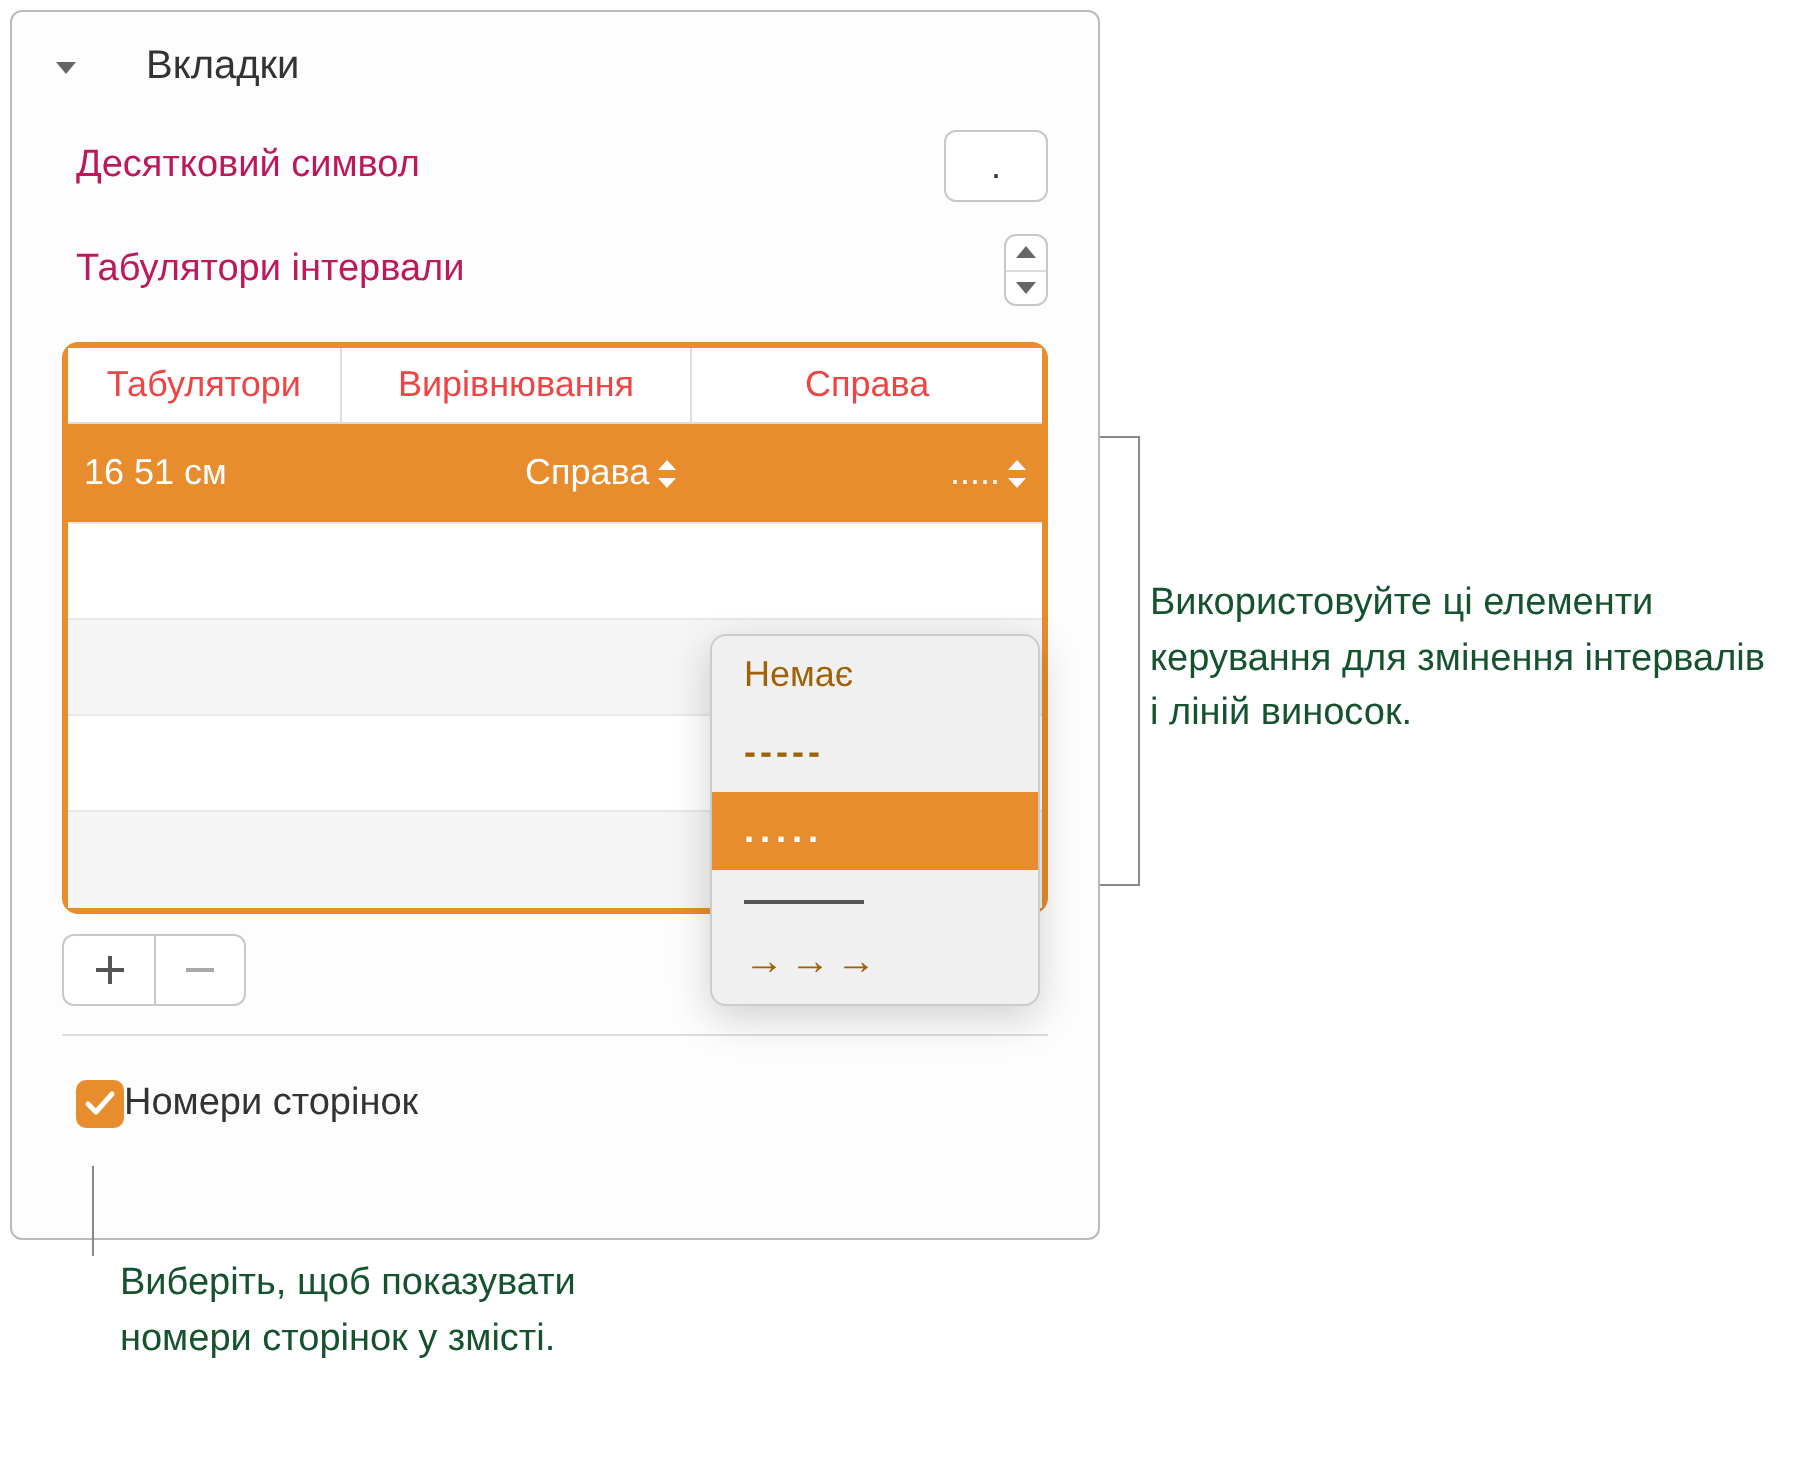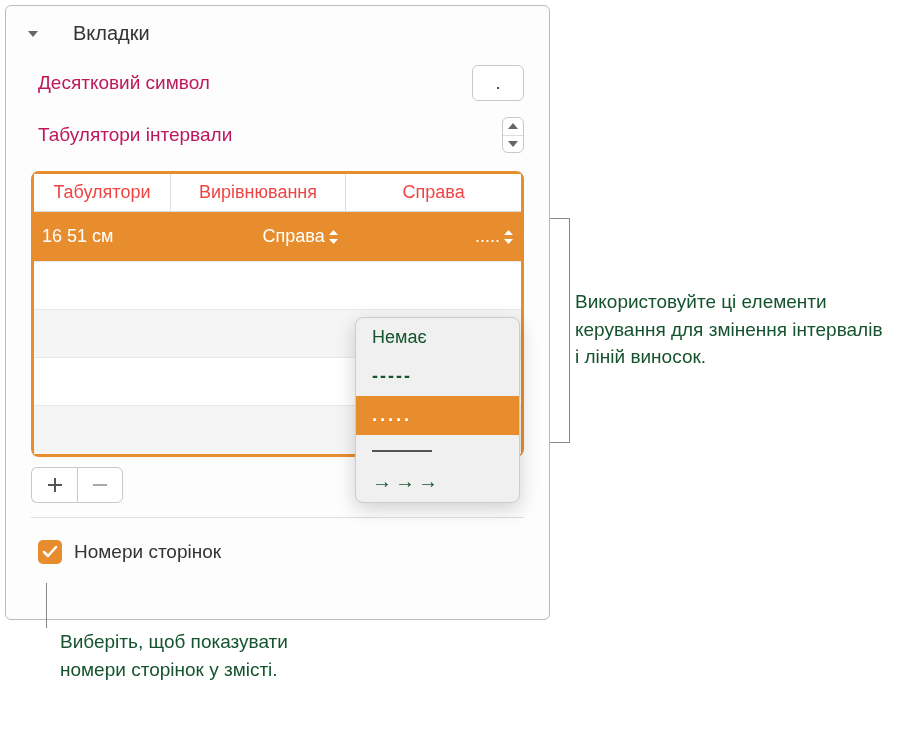--- a/index.html
+++ b/index.html
@@ -172,21 +172,20 @@
     }
     .divider {
       height: 1px;
       background: #ddd;
       margin: 14px 25px;
     }
     .checkbox-row {
       display: flex;
       align-items: center;
       padding: 8px 25px 8px 32px;
-      gap: 12px;
       font-size: 19px;
     }
     .checkbox {
       width: 24px;
       height: 24px;
       border-radius: 5px;
       background: #e78d2e;
       display: flex;
       align-items: center;
       justify-content: center;
@@ -202,21 +201,21 @@
       background: #f0f0f0;
       border: 1px solid #ccc;
       border-radius: 8px;
       box-shadow: 0 6px 20px rgba(0,0,0,0.18);
       overflow: hidden;
       z-index: 10;
     }
     .dropdown-item {
       padding: 9px 16px;
       font-size: 18px;
-      color: #14532d;
+      color: #a16207;
       cursor: pointer;
       display: flex;
       align-items: center;
     }
     .dropdown-item.selected {
       background: #e78d2e;
       color: #fff;
     }
     .callout {
       position: absolute;

